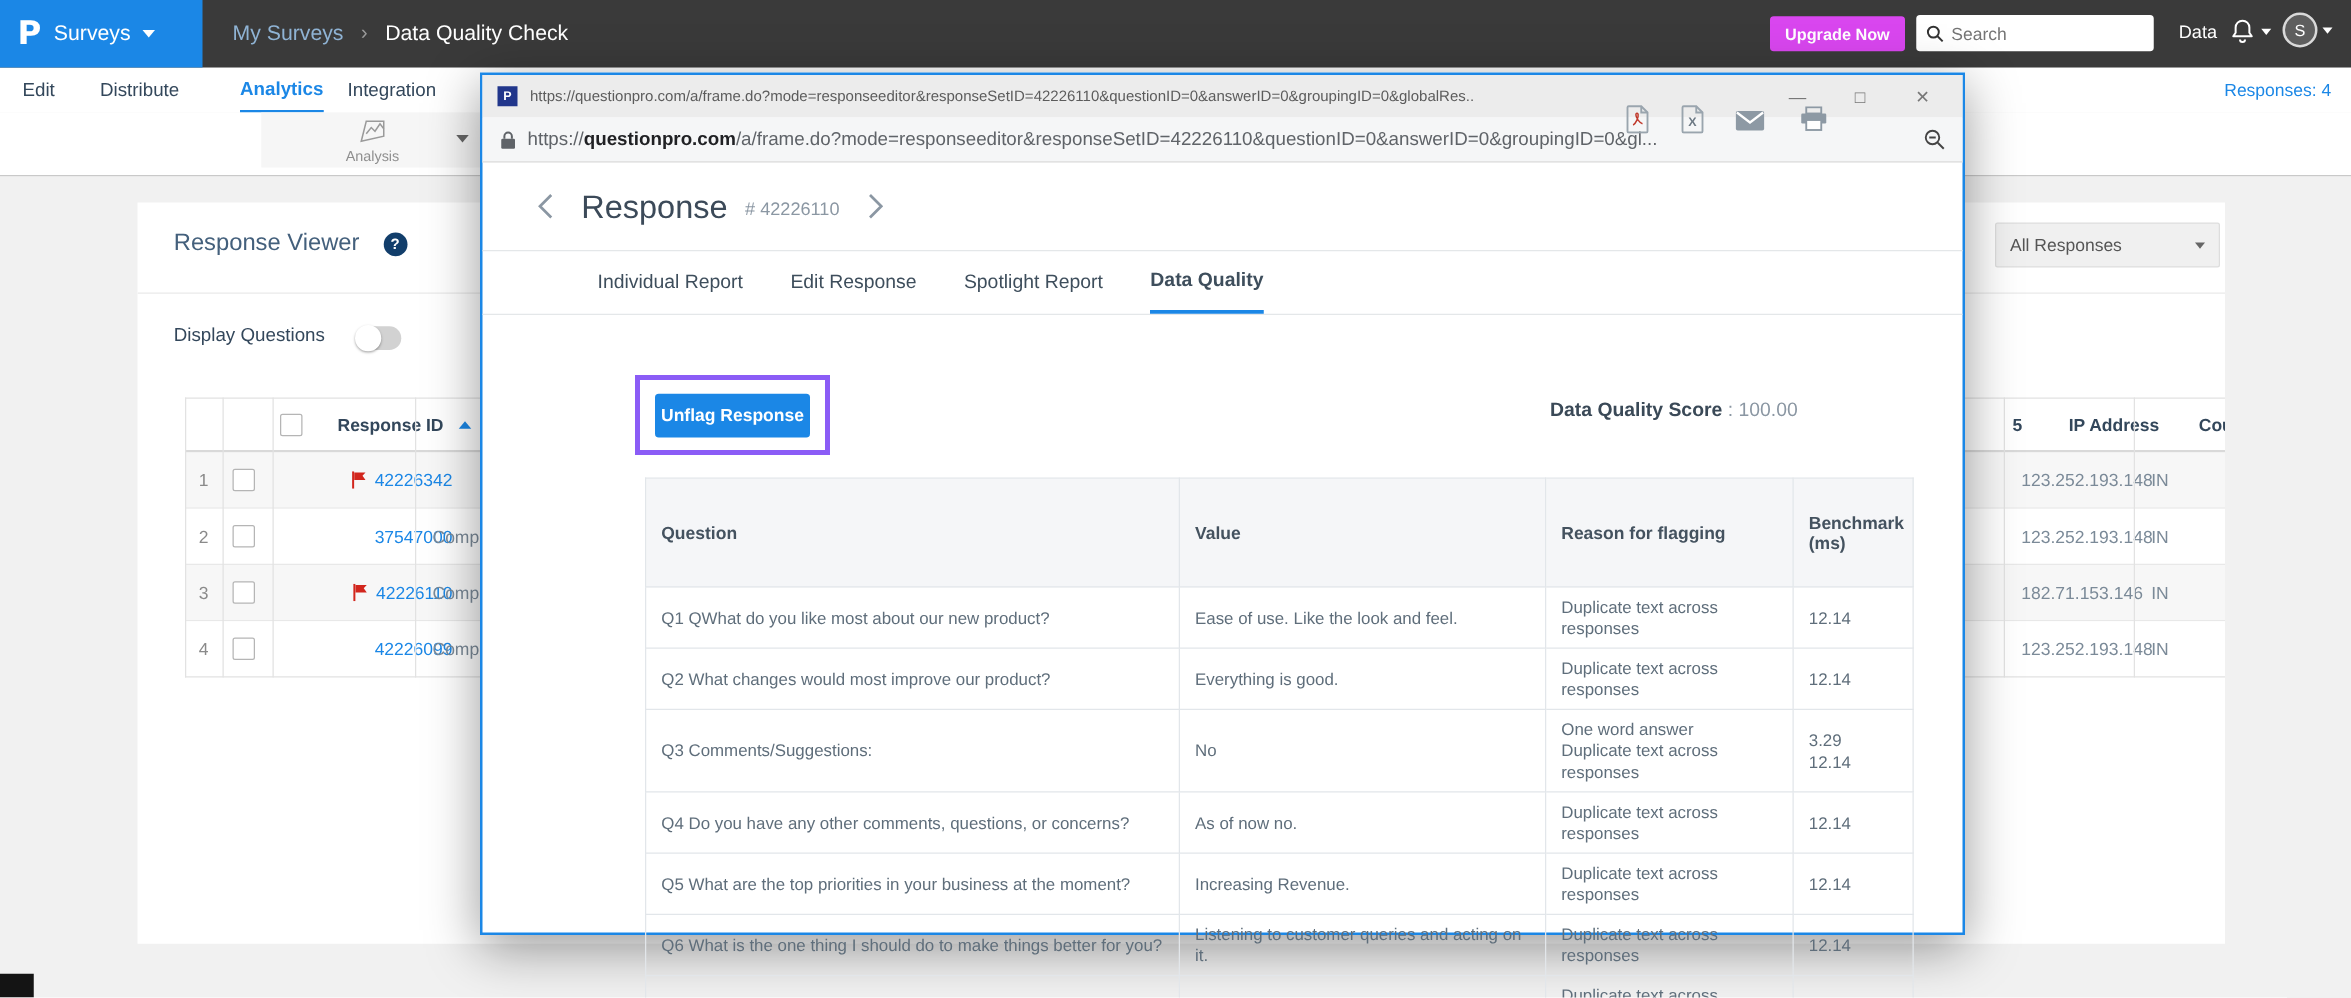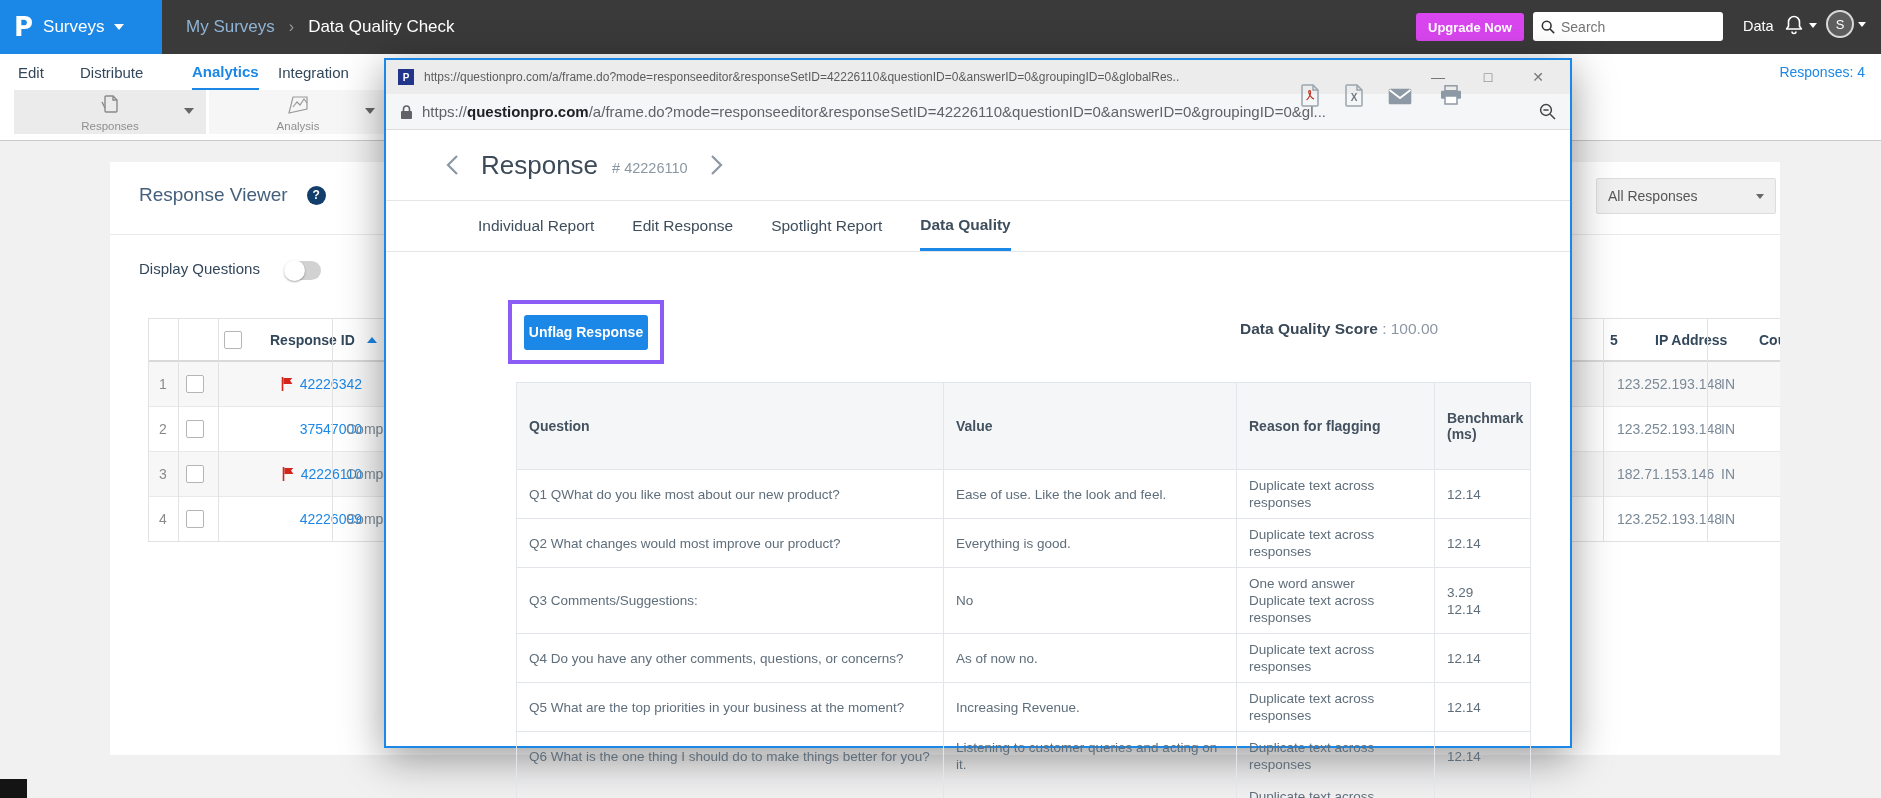--- a/index.html
+++ b/index.html
@@ -60,21 +60,21 @@
 
   
   .modal{position:absolute;left:384px;top:58px;width:1188px;height:690px;background:#fff;border:2px solid #1b87e6;box-shadow:0 10px 40px rgba(0,0,0,.4);z-index:10}
   .titlebar{position:absolute;left:0;top:0;width:1184px;height:34px;background:#ececec;display:flex;align-items:center;padding:0 12px;gap:10px}
   .favicon{width:16px;height:16px;background:#21368b;color:#fff;font-size:10px;font-weight:bold;display:flex;align-items:center;justify-content:center;flex:none}
   .win-title{flex:1;font-size:12px;color:#5c5c5c;white-space:nowrap;overflow:hidden;text-overflow:ellipsis}
   .win-ctl{width:40px;text-align:center;color:#777;font-size:14px;cursor:pointer;flex:none}
   .addressbar{position:absolute;left:0;top:34px;width:1184px;height:36px;background:#f5f6f7;border-bottom:1px solid #dcdcdc;display:flex;align-items:center;padding:0 14px;gap:9px}
   .url{flex:1;font-size:15px;color:#5f6368;white-space:nowrap;overflow:hidden}
   .url b{color:#202124}
-  .resp-header{position:absolute;left:0;top:70px;width:1184px;height:70px;display:flex;align-items:center;padding-left:60px;gap:22px}
+  .resp-header{position:absolute;left:0;top:70px;width:1184px;height:70px;display:flex;align-items:center;padding-left:44px;gap:22px}
   .rh-title{font-size:26px;color:#3c4a59;font-weight:500}
   .rh-num{font-size:14.5px;color:#8b97a3;margin-left:-8px;padding-top:6px}
   .nav-chev{color:#8b97a3;cursor:pointer;display:flex;align-items:center}
   .hicon{position:absolute;top:24px;color:#9aa5ae;cursor:pointer}
   .tabsrow{position:absolute;left:0;top:140px;width:1184px;height:52px;border-top:1px solid #e4e7e9;border-bottom:1px solid #e4e7e9;display:flex;align-items:stretch;padding-left:92px;gap:38px}
   .tab{display:flex;align-items:center;font-size:15.5px;color:#3e4e5c;cursor:pointer}
   .tab.active{border-bottom:3px solid #1b87e6;font-weight:bold}
   .annotation{position:absolute;left:122px;top:240px;width:156px;height:64px;border:4px solid #8b5cf6;background:#fff;display:flex;align-items:center;justify-content:center}
   .unflag-btn{width:124px;height:35px;background:#1b87e6;border:none;border-radius:3px;color:#fff;font-size:14px;font-weight:bold;cursor:pointer}
   .score{position:absolute;left:854px;top:260px;font-size:15.5px;color:#8b97a3}
@@ -124,31 +124,20 @@
 
 <div class="menurow">
   <span class="menu-item" style="left:18px">Edit</span>
   <span class="menu-item" style="left:80px">Distribute</span>
   <span class="menu-item active" style="left:192px">Analytics</span>
   <span class="menu-item" style="left:278px">Integration</span>
   <span class="resp-count">Responses: 4</span>
 </div>
 
 <div class="toolrow">
-  <div class="tool-tile" style="left:14px;width:192px">
-    <span class="tool-icon">
-      <svg width="24" height="24" viewBox="0 0 24 24">
-          <path d="M8 3h7l4 4v11a1 1 0 0 1-1 1H8a1 1 0 0 1-1-1V4a1 1 0 0 1 1-1z" fill="none" stroke="#8a8a8a" stroke-width="1.4"></path>
-          <path d="M15 3v4h4" fill="none" stroke="#8a8a8a" stroke-width="1.4"></path>
-          <path d="M4 9l3 6" stroke="#8a8a8a" stroke-width="1.4"></path>
-        </svg>
-    </span>
-    <span class="tool-label">Responses</span>
-    <span class="caret gray tile-caret"></span>
-  </div>
   <div class="tool-tile" style="left:209px;width:178px;background:#f6f6f6">
     <span class="tool-icon">
       <svg width="26" height="24" viewBox="0 0 26 24">
           <path d="M4 20 8 4h14v12z" fill="none" stroke="#9a9a9a" stroke-width="1.2"></path>
           <polyline points="8,14 12,9 15,12 19,6 22,10" fill="none" stroke="#9a9a9a" stroke-width="1.2"></polyline>
         </svg>
     </span>
     <span class="tool-label">Analysis</span>
     <span class="caret gray tile-caret"></span>
   </div>

